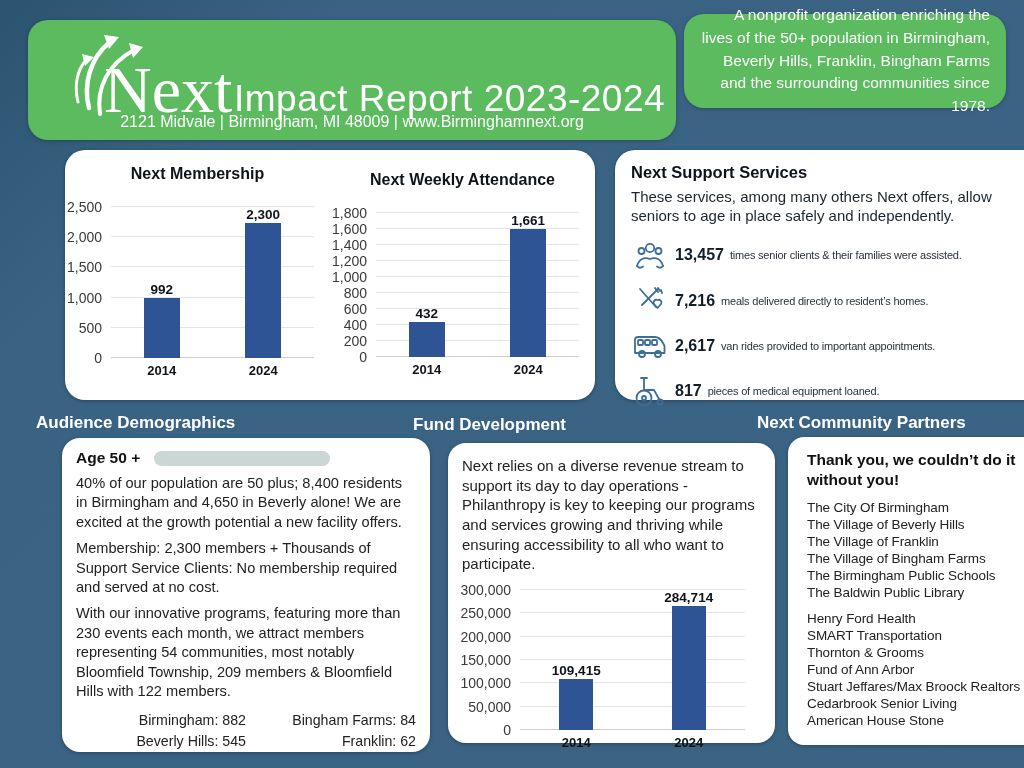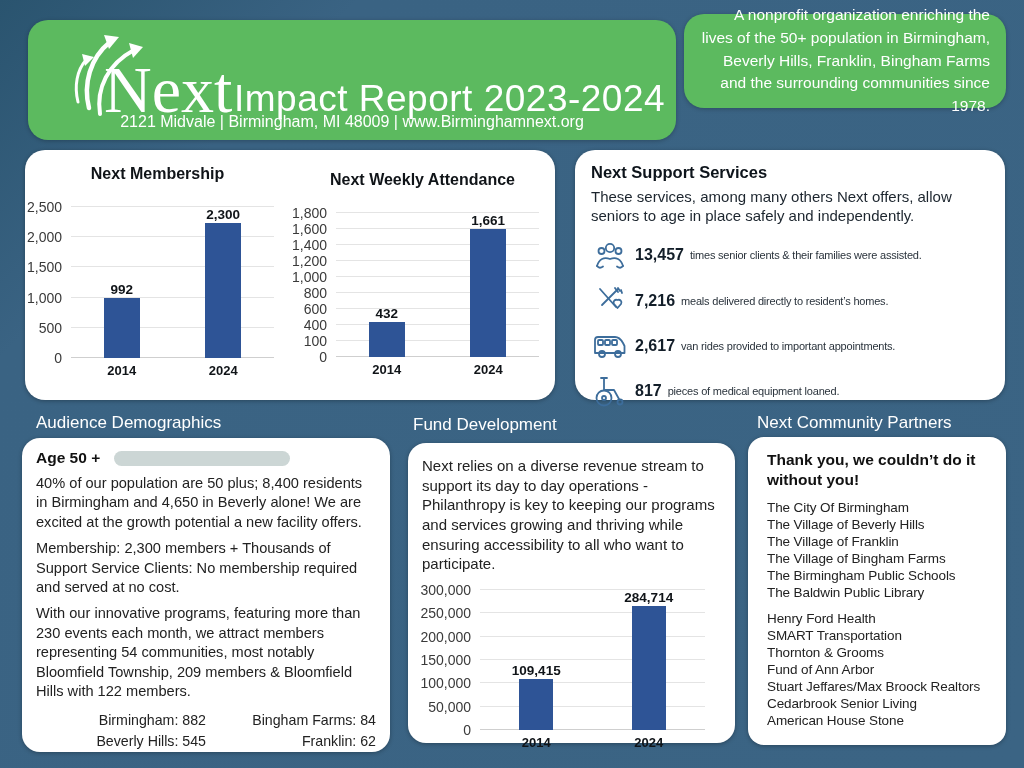--- a/index.html
+++ b/index.html
@@ -3,21 +3,21 @@
 <meta charset="utf-8">
 <style>
   html,body{margin:0;padding:0;}
   body{
     width:1024px;height:768px;position:relative;overflow:hidden;
     background:linear-gradient(135deg,#2a546f 0%,#3a6383 20%,#3b6484 100%);
     font-family:"Liberation Sans","DejaVu Sans",sans-serif;
     -webkit-font-smoothing:antialiased;
   }
   .green{background:#5cba5f;border-radius:20px;box-shadow:0 1px 4px rgba(0,0,0,.25);}
-  .card{position:absolute;background:#fff;border-radius:20px;box-shadow:0 1px 4px rgba(0,0,0,.3);}
+  .card{position:absolute;background:#fff;border-radius:20px;box-shadow:0 1px 4px rgba(0,0,0,.3);margin-left:40px;}
 
   
   #header-left{position:absolute;left:28px;top:20px;width:648px;height:120px;}
   #logo{position:absolute;left:36px;top:4px;}
   #header-title{
     position:absolute;left:206px;top:58px;color:#fff;
     font-family:Liberation Sans, sans-serif;font-size:37px;letter-spacing:.5px;white-space:nowrap;
   }
   #header-address{position:absolute;left:0;right:0;bottom:9px;text-align:center;color:#fff;font-size:16px;}
   #header-right{position:absolute;left:684px;top:14px;width:322px;height:94px;display:flex;align-items:center;}
@@ -47,21 +47,21 @@
   #support-card{left:575px;top:150px;width:430px;height:250px;padding:13px 16px;box-sizing:border-box;}
   #support-title{font-weight:bold;font-size:16.5px;color:#0d141b;}
   #support-intro{font-size:15px;color:#1c252e;line-height:1.26;margin-top:6px;}
   .stat-row{display:flex;align-items:center;margin-top:12px;}
   .stat-icon{width:38px;flex:0 0 38px;display:flex;justify-content:center;align-items:center;}
   .stat-value{font-weight:bold;font-size:16px;color:#131e29;margin:0 6px 0 6px;white-space:nowrap;}
   .stat-label{font-size:11px;color:#2a333c;white-space:nowrap;letter-spacing:-.2px;}
   .sicon{stroke:#3d6d9b;fill:none;stroke-width:1.8;stroke-linecap:round;stroke-linejoin:round;}
 
   
-  .section-h{position:absolute;color:#fff;font-weight:normal;font-size:17px;white-space:nowrap;}
+  .section-h{position:absolute;color:#fff;font-weight:bold;font-size:17px;white-space:nowrap;}
   #h-demo{left:36px;top:413px;}
   #h-fund{left:413px;top:415px;}
   #h-partners{left:757px;top:413px;}
 
   
   #demo-card{left:22px;top:438px;width:368px;height:314px;padding:9px 14px;box-sizing:border-box;border-radius:18px;}
   .age-row{display:flex;align-items:center;gap:14px;margin-top:2px;}
   .age-label{font-weight:bold;font-size:15.5px;color:#111;white-space:nowrap;}
   .age-track{width:176px;height:15px;background:#ccd6d5;border-radius:8px;overflow:hidden;}
   .age-fill{height:100%;background:#5cba5f;border-radius:8px;}
@@ -138,21 +138,21 @@
     <div class="xrow">
         <div class="xlabel">2014</div>
         <div class="xlabel">2024</div>
       </div>
   </div>
   <div class="chart" id="chart-attendance">
     <div class="chart-title">Next Weekly Attendance</div>
     <div class="chart-body">
       <div class="yaxis">
           <div class="ytick" style="bottom: 0%;">0</div>
-          <div class="ytick" style="bottom: 11.1111%;">100</div>
+          <div class="ytick" style="bottom: 11.1111%;">200</div>
           <div class="ytick" style="bottom: 22.2222%;">400</div>
           <div class="ytick" style="bottom: 33.3333%;">600</div>
           <div class="ytick" style="bottom: 44.4444%;">800</div>
           <div class="ytick" style="bottom: 55.5556%;">1,000</div>
           <div class="ytick" style="bottom: 66.6667%;">1,200</div>
           <div class="ytick" style="bottom: 77.7778%;">1,400</div>
           <div class="ytick" style="bottom: 88.8889%;">1,600</div>
           <div class="ytick" style="bottom: 100%;">1,800</div>
         </div>
       <div class="plot">

